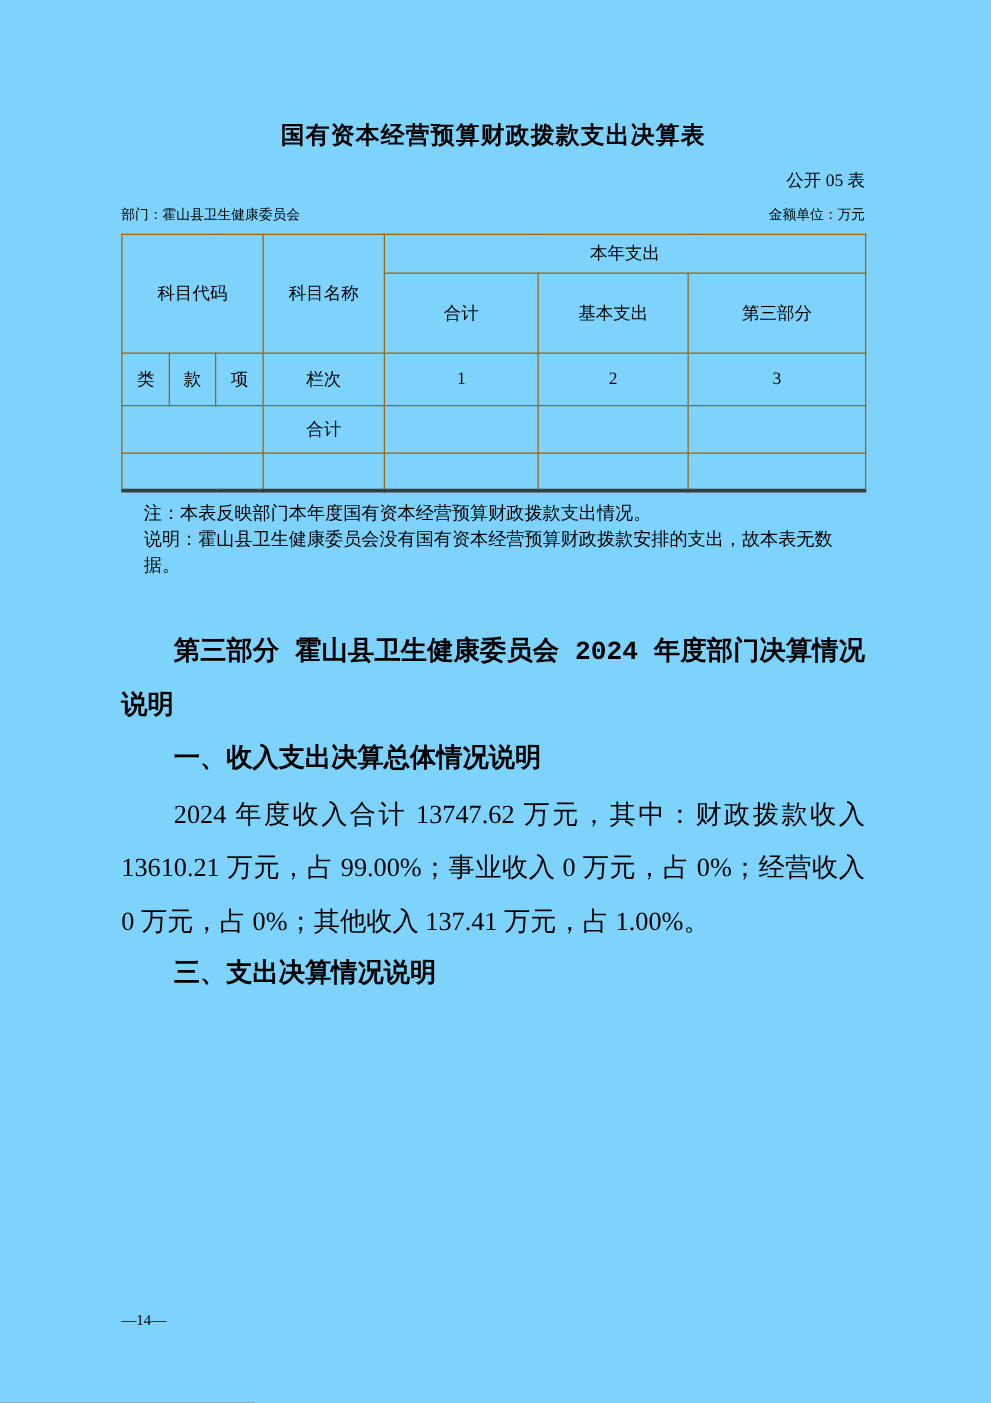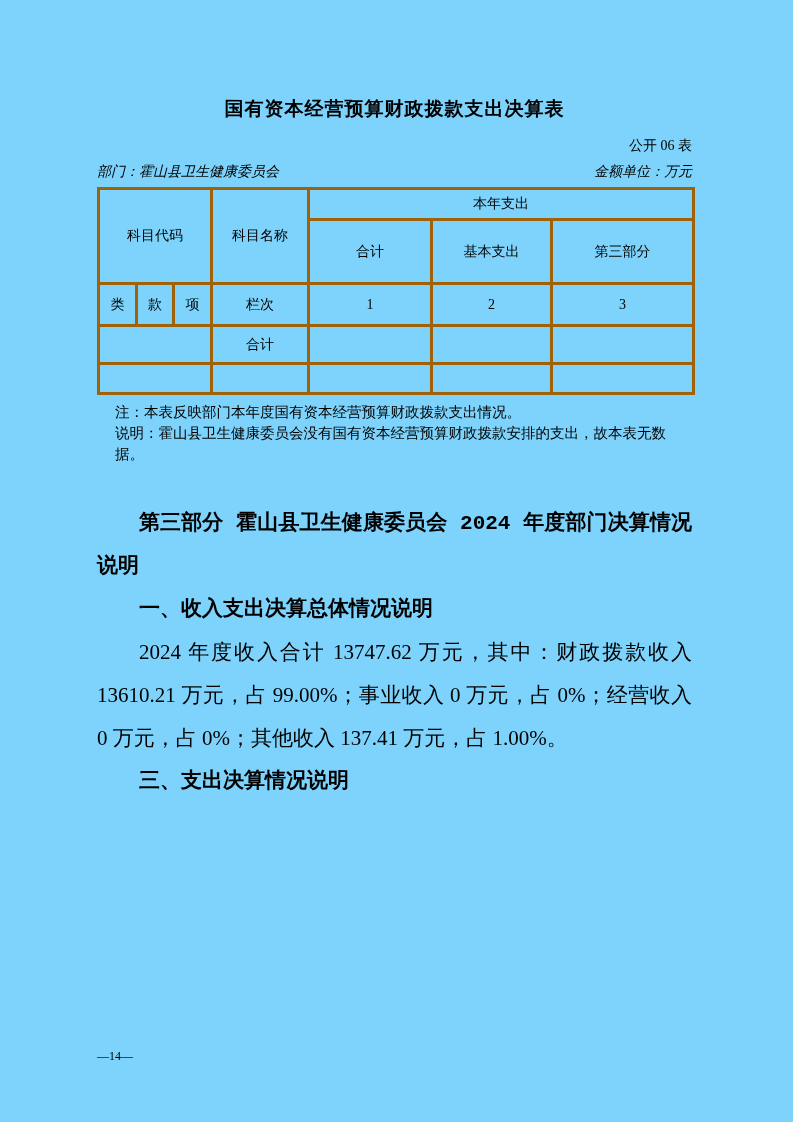--- a/index.html
+++ b/index.html
@@ -33,32 +33,31 @@
     margin-top: 13px;
     text-align: right;
     font-size: 14px;
     line-height: 18px;
   }
   .meta-row {
     margin-top: 8px;
     margin-bottom: 6px;
     display: flex;
     justify-content: space-between;
-    font-size: 14px;
+    font-size: 11px;
     line-height: 18px;
-    font-style: italic;
   }
   table.budget {
     width: 595px;
     border-collapse: collapse;
     table-layout: fixed;
     font-size: 14px;
   }
   table.budget th, table.budget td {
-    border: 3px solid #a16207;
+    border: 1px solid #a16207;
     text-align: center;
     vertical-align: middle;
     font-weight: normal;
     padding: 0 2px;
   }
   table.budget { border-bottom: 3px solid #3c3c3c; }
   tr.r1 { height: 31px; }
   tr.r2 { height: 64px; }
   tr.r3 { height: 42px; }
   tr.r4 { height: 38px; }
@@ -94,21 +93,21 @@
   }
 </style>
 </head>
 <body>
 
 <div class="page">
   <div class="content">
 
     <h1 class="doc-title">国有资本经营预算财政拨款支出决算表</h1>
 
-    <div class="public-label">公开 06 表</div>
+    <div class="public-label">公开 05 表</div>
 
     <div class="meta-row">
       <span>部门：霍山县卫生健康委员会</span>
       <span>金额单位：万元</span>
     </div>
 
     <table class="budget">
       <colgroup>
         <col style="width:38px">
           <col style="width:37px">

